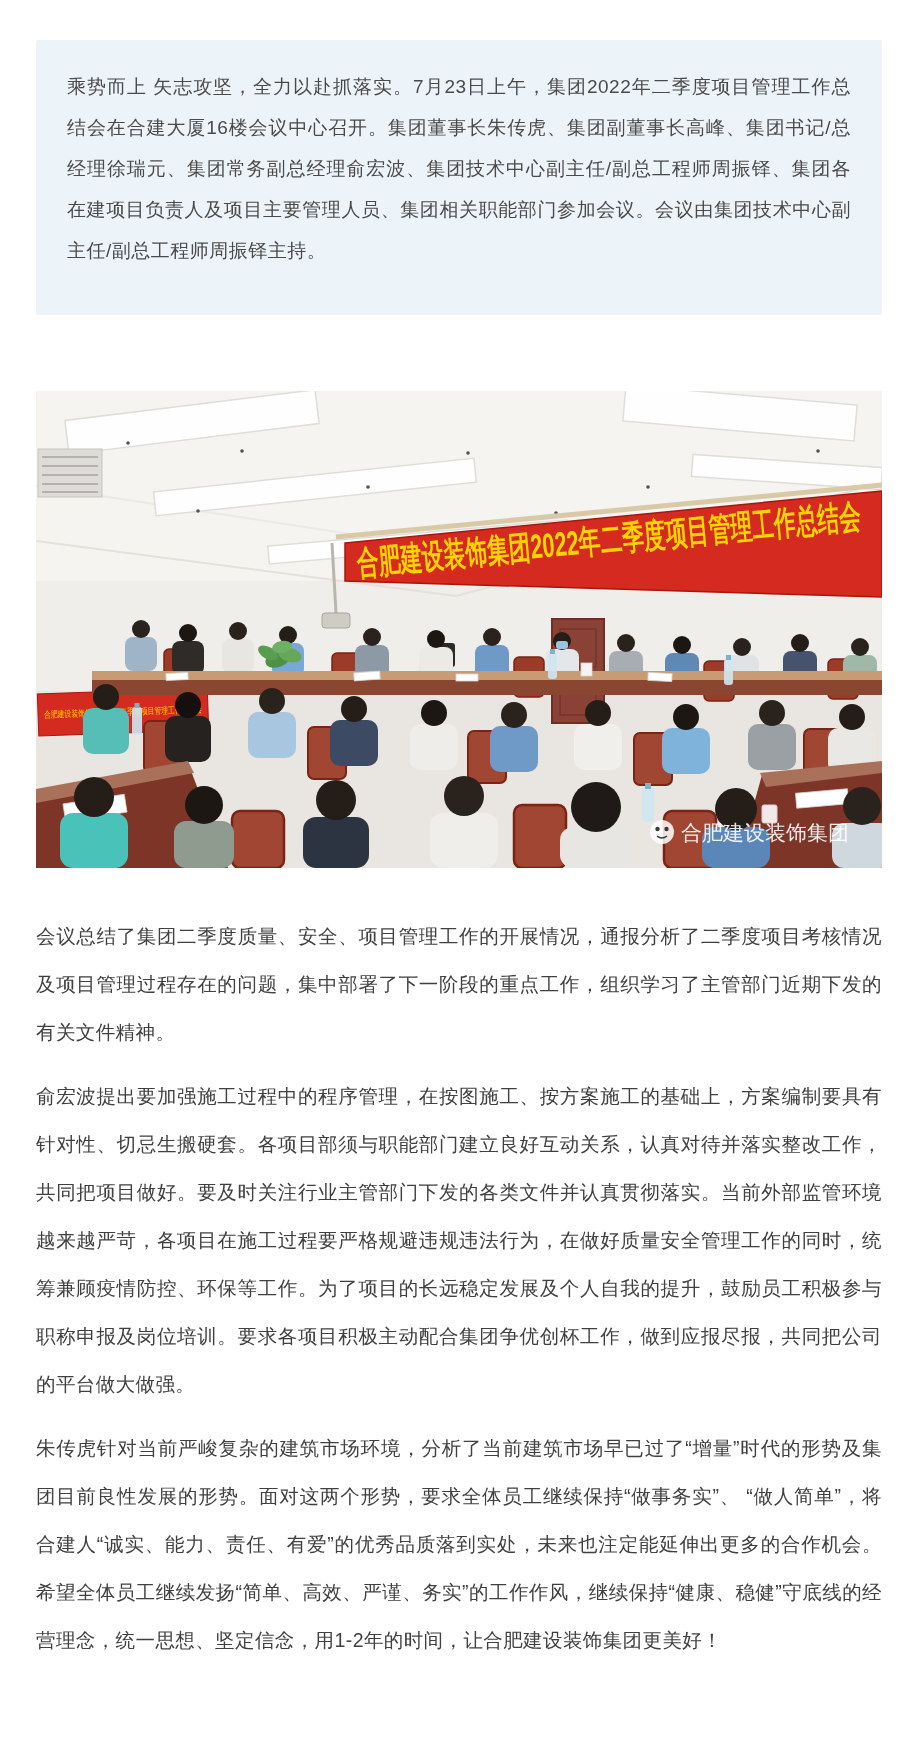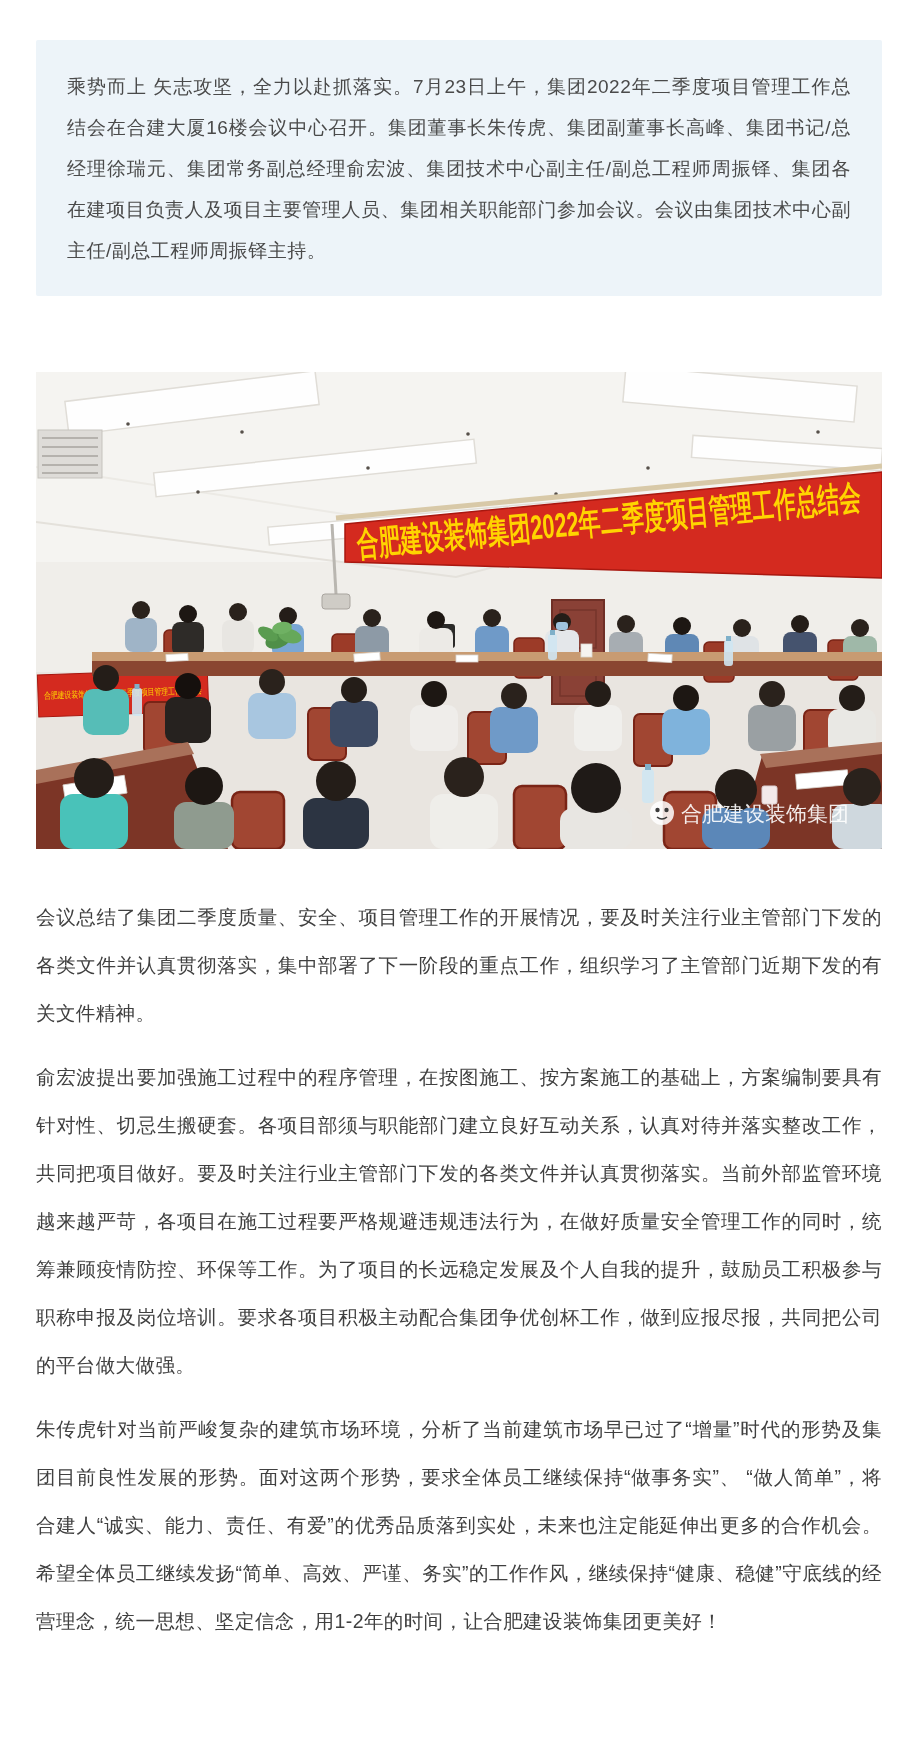--- a/index.html
+++ b/index.html
@@ -10,21 +10,21 @@
     margin: 0 auto;
     font-family: "Liberation Sans", sans-serif;
     color: #404040;
   }
   .page { width: 918px; padding: 0 36px; }
 
   .intro-box {
     margin-top: 40px;
     background: #edf4f9;
     border-radius: 2px;
-    padding: 26px 31px 25px 31px;
+    padding: 26px 31px 44px 31px;
   }
   .intro-box p {
     font-size: 19px;
     line-height: 41px;
     letter-spacing: 0.5px;
     color: #4a4a4a;
     text-align: justify;
   }
 
   .photo-figure {
@@ -330,17 +330,17 @@
           <circle cx="14" cy="15" r="12" fill="#ffffff" opacity="0.85"></circle>
           <circle cx="9.5" cy="12" r="2.2" fill="#3a3a3a"></circle>
           <circle cx="18.5" cy="12" r="2.2" fill="#3a3a3a"></circle>
           <path d="M9,19 Q14,23 19,19" stroke="#3a3a3a" stroke-width="1.6" fill="none"></path>
         </g>
         <text x="33" y="23" font-size="21" fill="#ffffff" opacity="0.9">合肥建设装饰集团</text>
       </g>
     </svg>
   </figure>
 
-  <p class="body-para first">会议总结了集团二季度质量、安全、项目管理工作的开展情况，要及时关注行业主管部门下发的各类文件并认真贯彻落实，集中部署了下一阶段的重点工作，组织学习了主管部门近期下发的有关文件精神。</p>
+  <p class="body-para first">会议总结了集团二季度质量、安全、项目管理工作的开展情况，通报分析了二季度项目考核情况及项目管理过程存在的问题，集中部署了下一阶段的重点工作，组织学习了主管部门近期下发的有关文件精神。</p>
   <p class="body-para">俞宏波提出要加强施工过程中的程序管理，在按图施工、按方案施工的基础上，方案编制要具有针对性、切忌生搬硬套。各项目部须与职能部门建立良好互动关系，认真对待并落实整改工作，共同把项目做好。要及时关注行业主管部门下发的各类文件并认真贯彻落实。当前外部监管环境越来越严苛，各项目在施工过程要严格规避违规违法行为，在做好质量安全管理工作的同时，统筹兼顾疫情防控、环保等工作。为了项目的长远稳定发展及个人自我的提升，鼓励员工积极参与职称申报及岗位培训。要求各项目积极主动配合集团争优创杯工作，做到应报尽报，共同把公司的平台做大做强。</p>
   <p class="body-para">朱传虎针对当前严峻复杂的建筑市场环境，分析了当前建筑市场早已过了“增量”时代的形势及集团目前良性发展的形势。面对这两个形势，要求全体员工继续保持“做事务实”、 “做人简单”，将合建人“诚实、能力、责任、有爱”的优秀品质落到实处，未来也注定能延伸出更多的合作机会。希望全体员工继续发扬“简单、高效、严谨、务实”的工作作风，继续保持“健康、稳健”守底线的经营理念，统一思想、坚定信念，用1-2年的时间，让合肥建设装饰集团更美好！</p>
 
 </div>
 
 </body></html>

